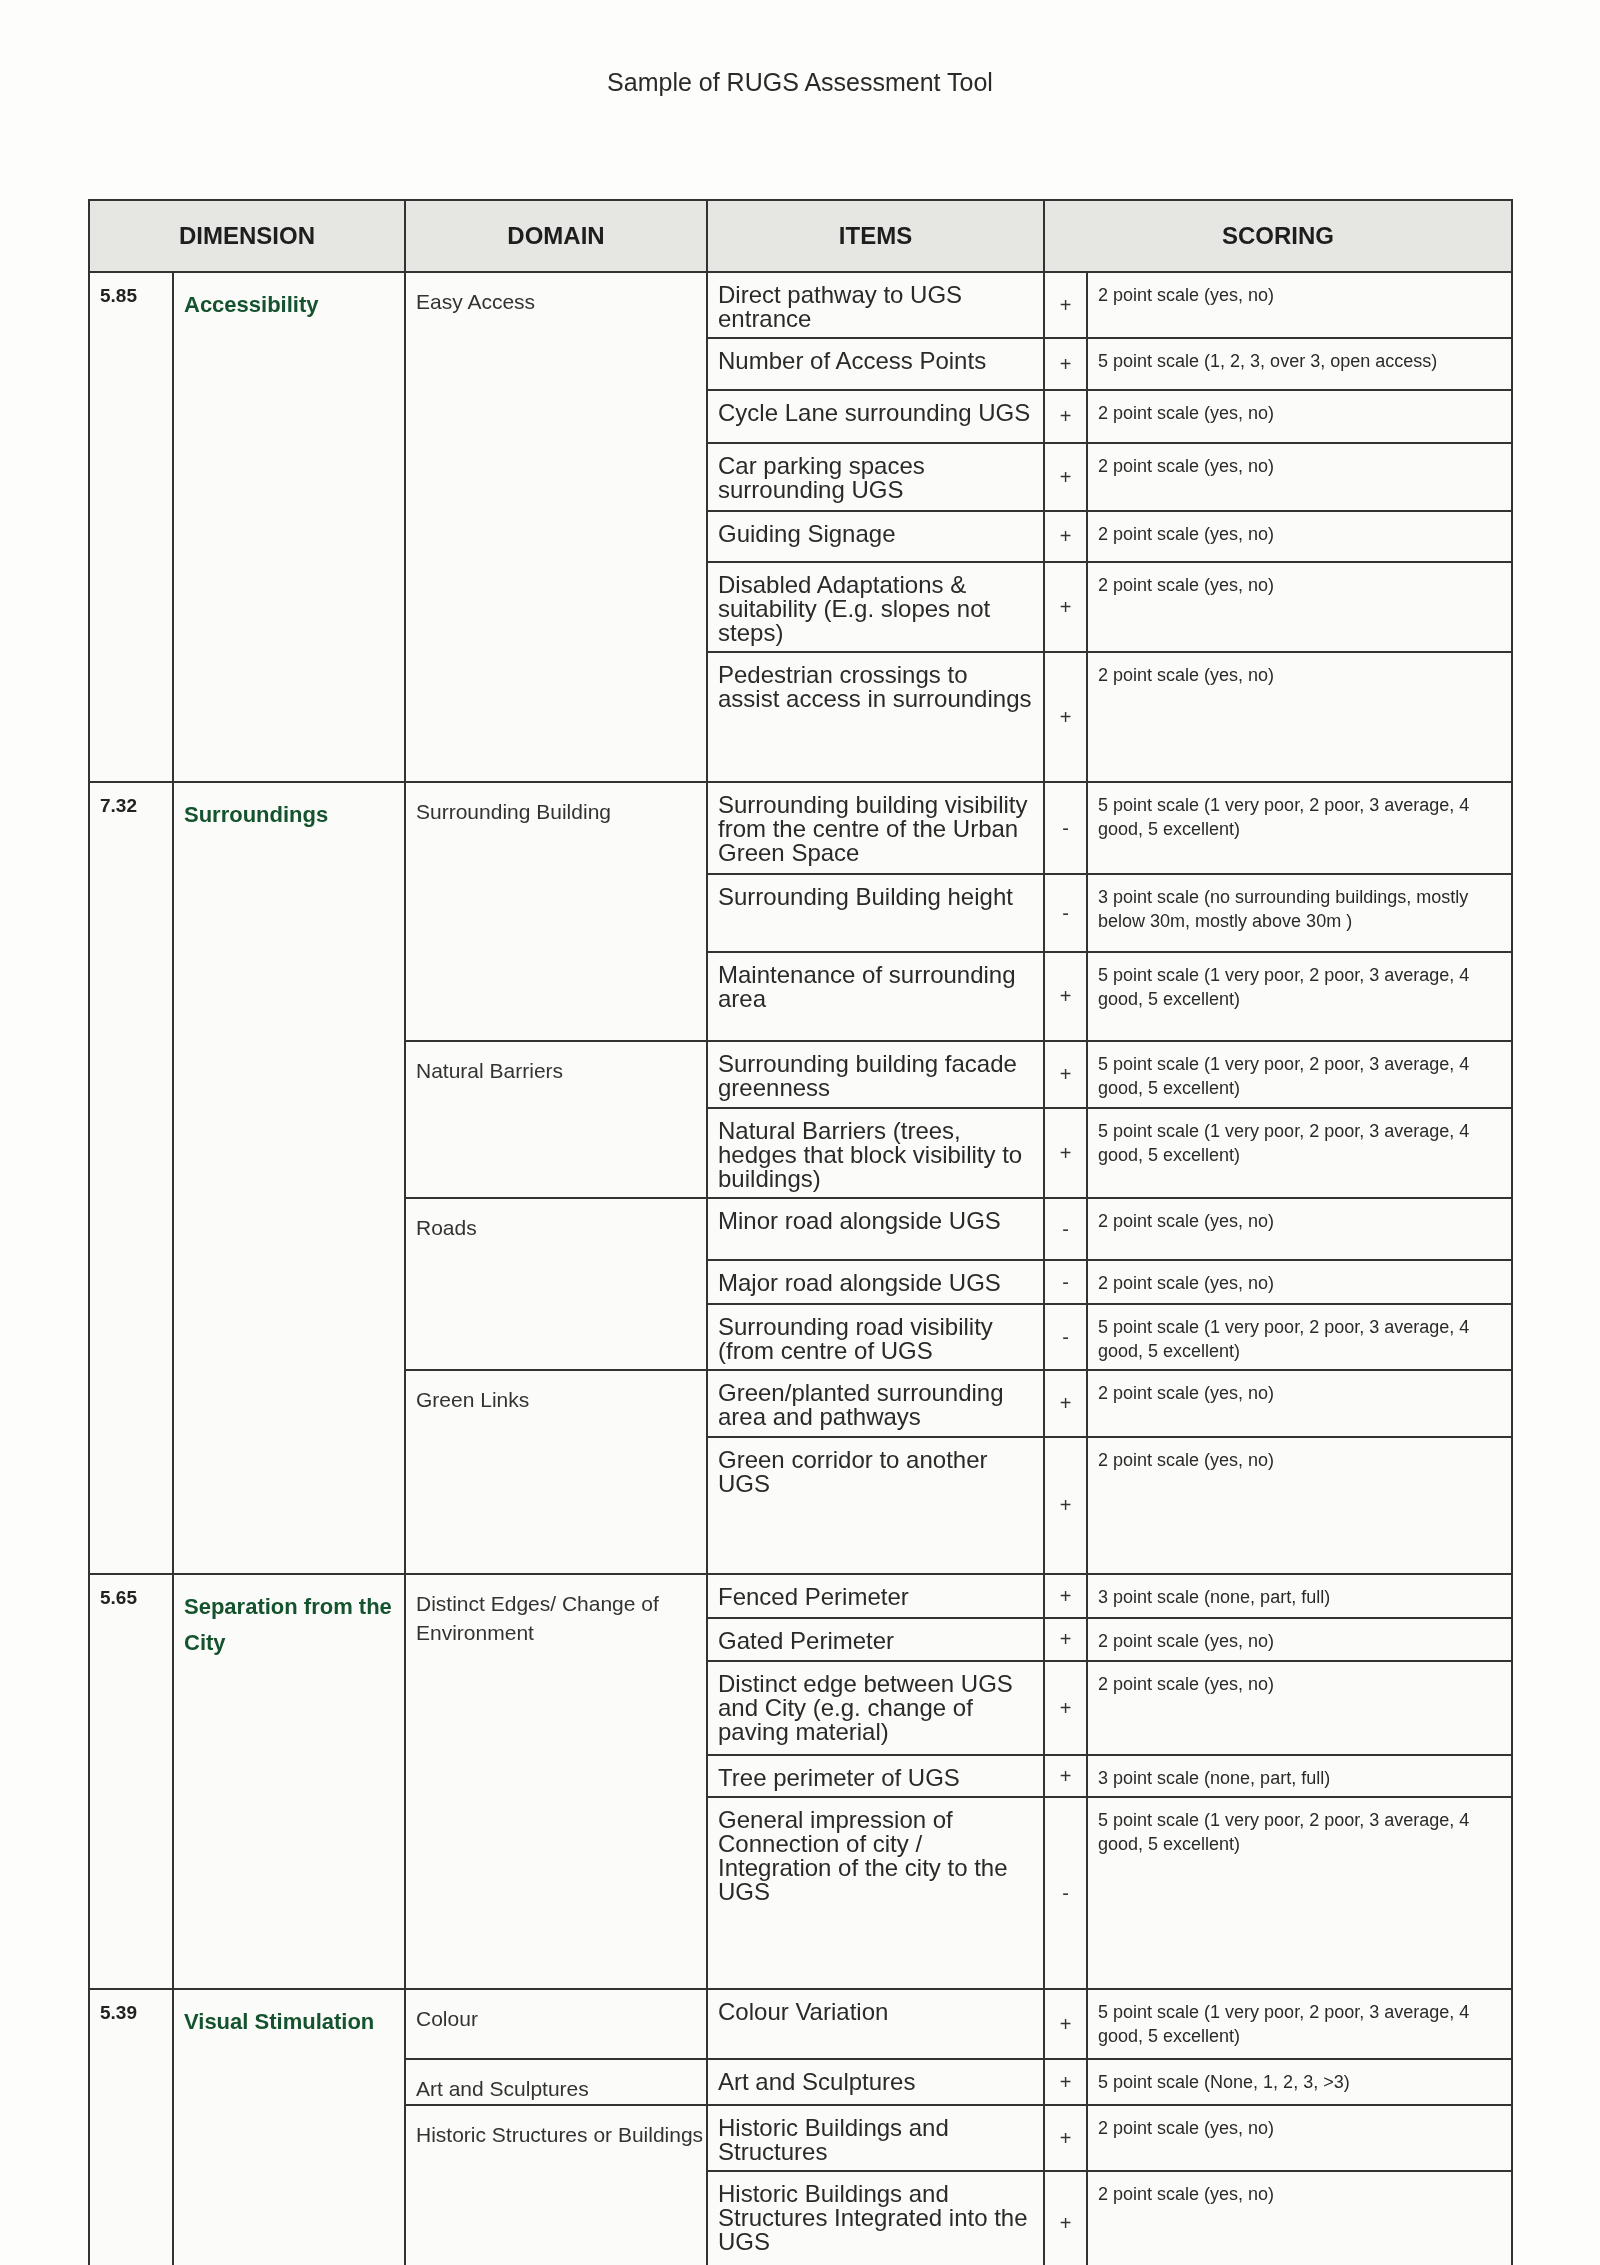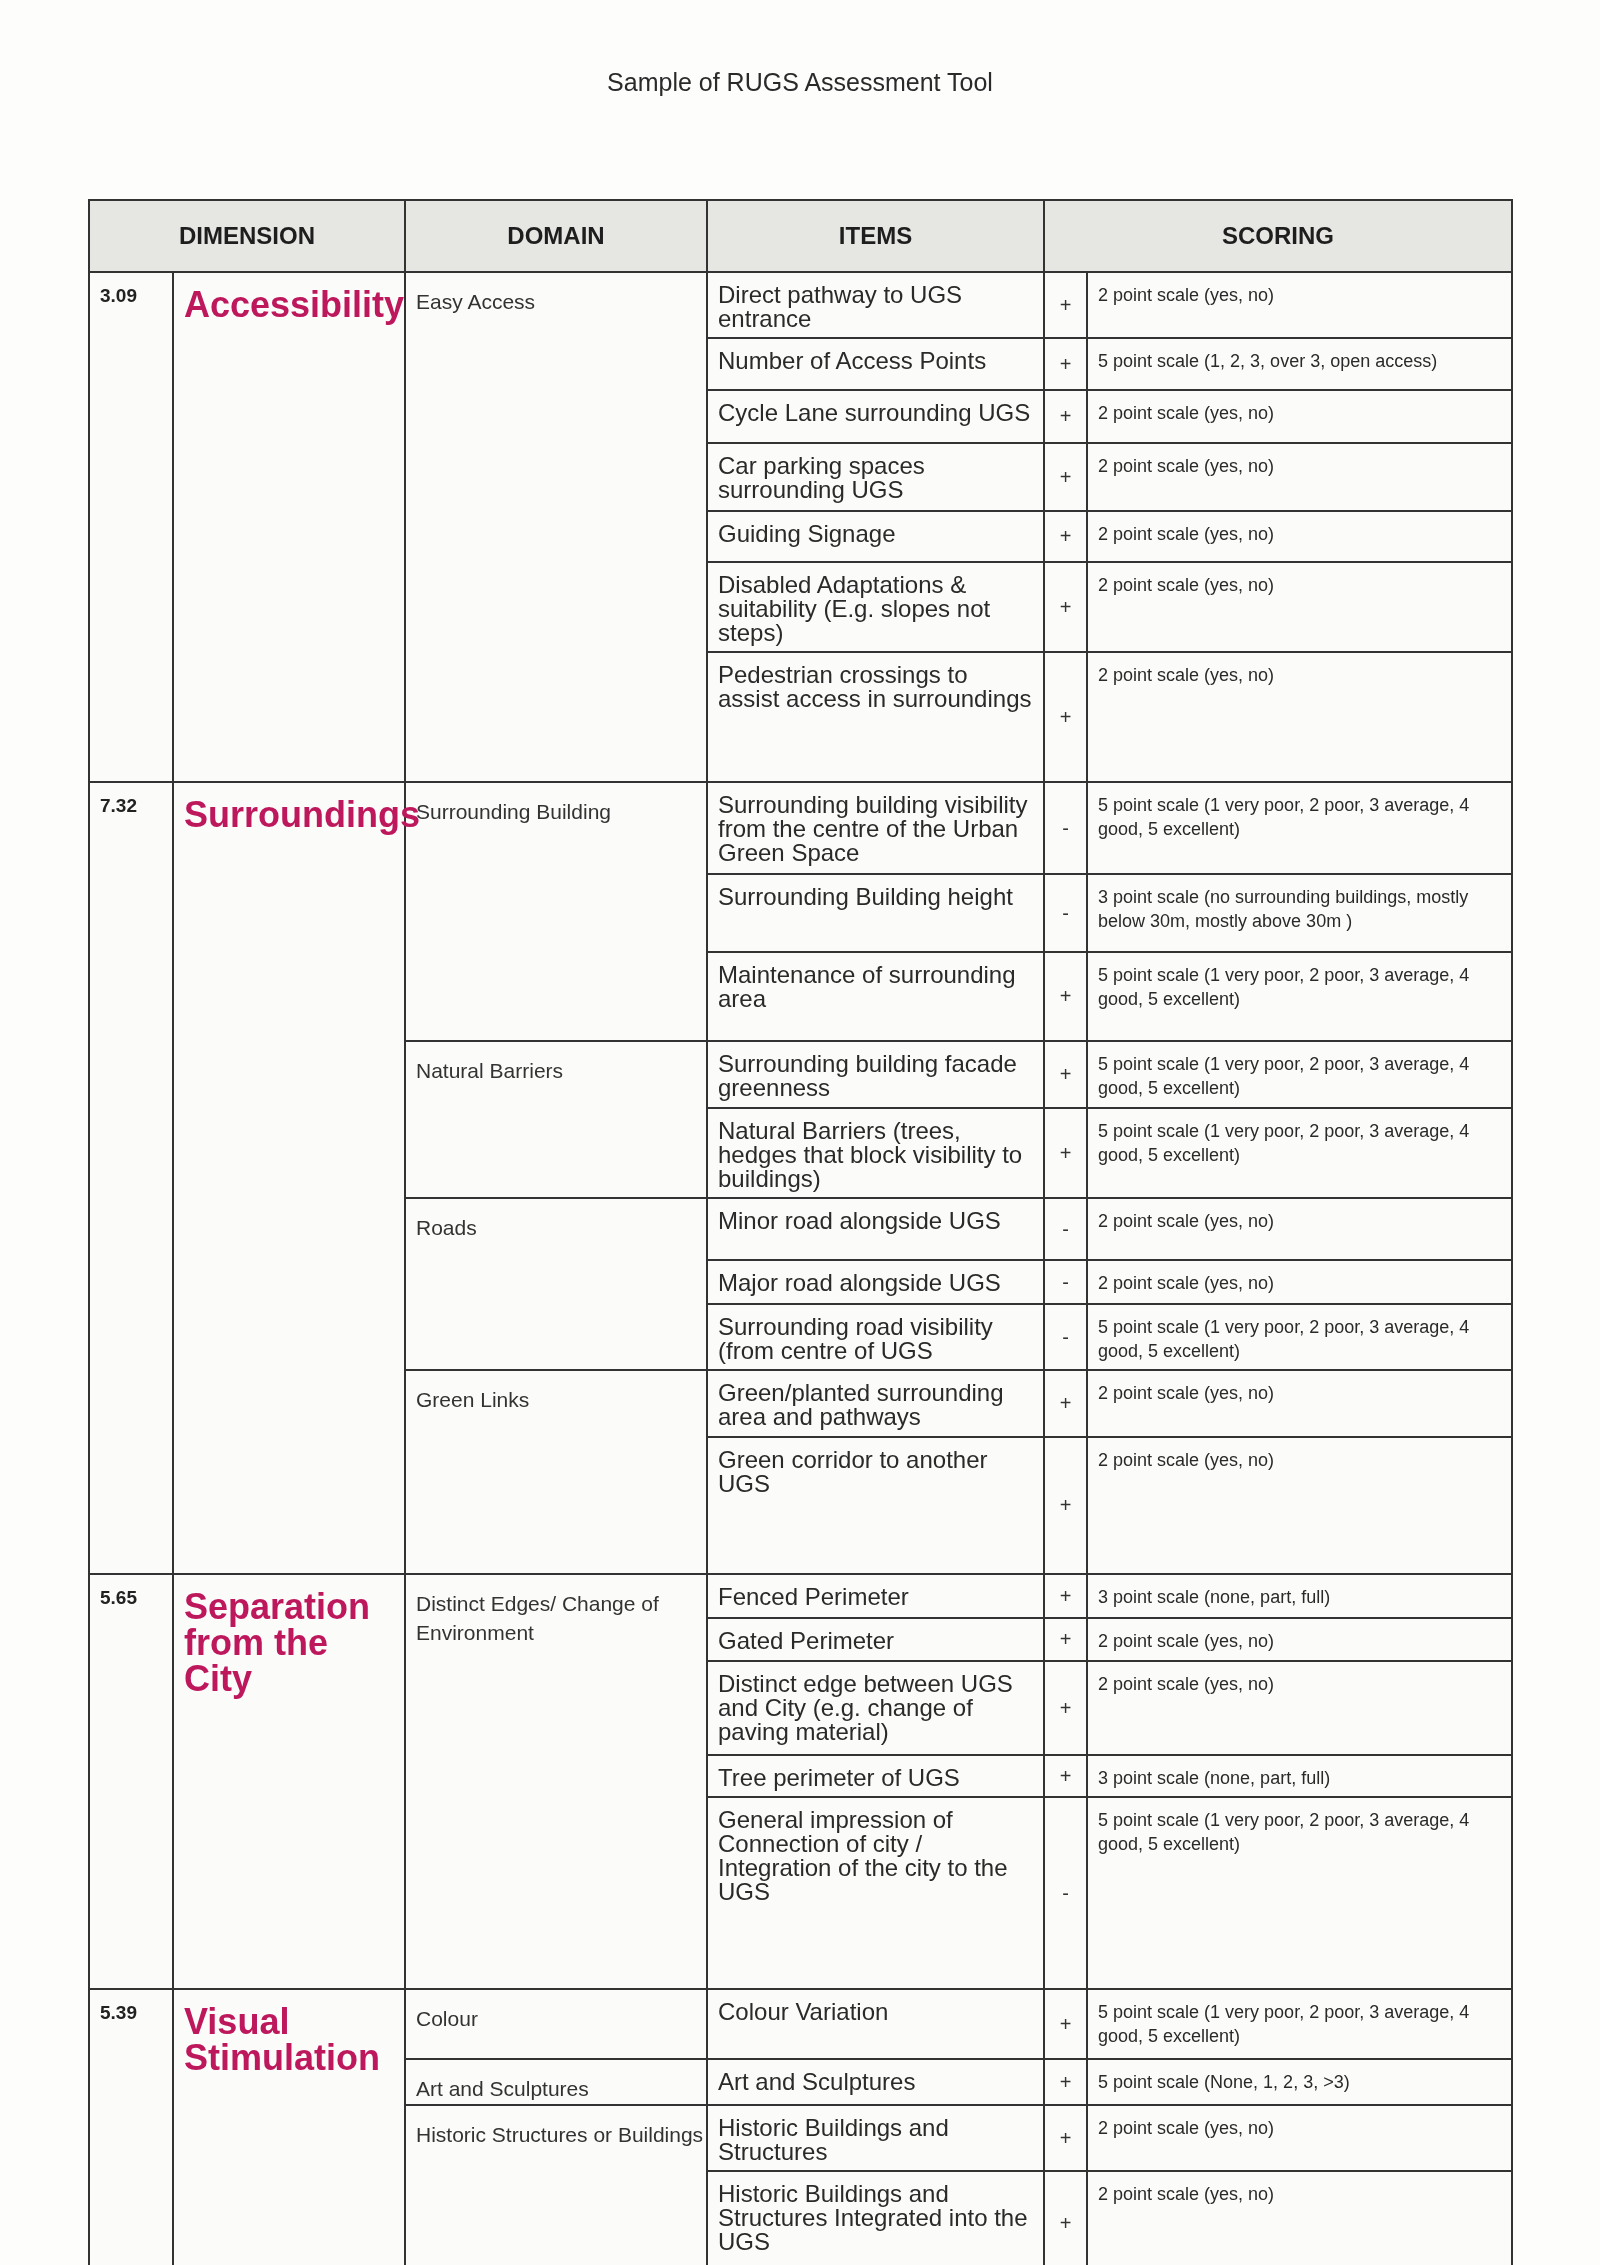--- a/index.html
+++ b/index.html
@@ -2,21 +2,21 @@
 <html><head>
 <meta charset="utf-8">
 <style>
   html, body { margin:0; padding:0; background:#fdfdfc; }
   body { width:1600px; height:2265px; position:relative; font-family:"Liberation Sans", sans-serif; color:#222; overflow:hidden; }
   .title { position:absolute; top:68px; left:0; width:1600px; text-align:center; font-size:25px; color:#2a2a2a; }
   table.rugs { position:absolute; left:88px; top:199px; width:1423px; border-collapse:collapse; table-layout:fixed; background:#fbfbf9; }
   table.rugs td, table.rugs th { border:2.5px solid #333; vertical-align:top; padding:0; }
   table.rugs th { background:#e6e6e2; height:70px; font-size:24px; font-weight:bold; text-align:center; vertical-align:middle; color:#1e1e1e; }
   .num { font-size:19px; font-weight:bold; padding:12px 0 0 10px !important; }
-  .dimname { font-size:36px; font-weight:bold; padding:14px 0 0 10px !important; line-height:36px; color:#be185d; }
+  .dimname { font-size:22px; font-weight:bold; padding:14px 0 0 10px !important; line-height:36px; color:#14532d; }
   .domain { font-size:21px; padding:14px 0 0 10px !important; line-height:29px; color:#333; }
   .item { font-size:24px; padding:10px 10px 6px 10px !important; line-height:24px; color:#2a2a2a; }
   .sign { font-size:20px; text-align:center; vertical-align:middle !important; color:#333; }
   .score { font-size:18px; padding:10px 8px 6px 10px !important; line-height:24px; color:#2a2a2a; }
 </style>
 </head>
 <body>
 
 <div class="title">Sample of RUGS Assessment Tool</div>
 
@@ -32,21 +32,21 @@
   <thead>
     <tr>
       <th colspan="2">DIMENSION</th>
       <th>DOMAIN</th>
       <th>ITEMS</th>
       <th colspan="2">SCORING</th>
     </tr>
   </thead>
   <tbody id="table-body">
       <tr style="height: 54px;">
-        <td class="num" rowspan="7">3.09</td>
+        <td class="num" rowspan="7">5.85</td>
         <td class="dimname" rowspan="7">Accessibility</td>
         <td class="domain" rowspan="7">Easy Access</td>
         <td class="item">Direct pathway to UGS entrance</td>
         <td class="sign">+</td>
         <td class="score">2 point scale (yes, no)</td>
       </tr>
       <tr style="height: 52px;">
         <td class="item">Number of Access Points</td>
         <td class="sign">+</td>
         <td class="score">5 point scale (1, 2, 3, over 3, open access)</td>

